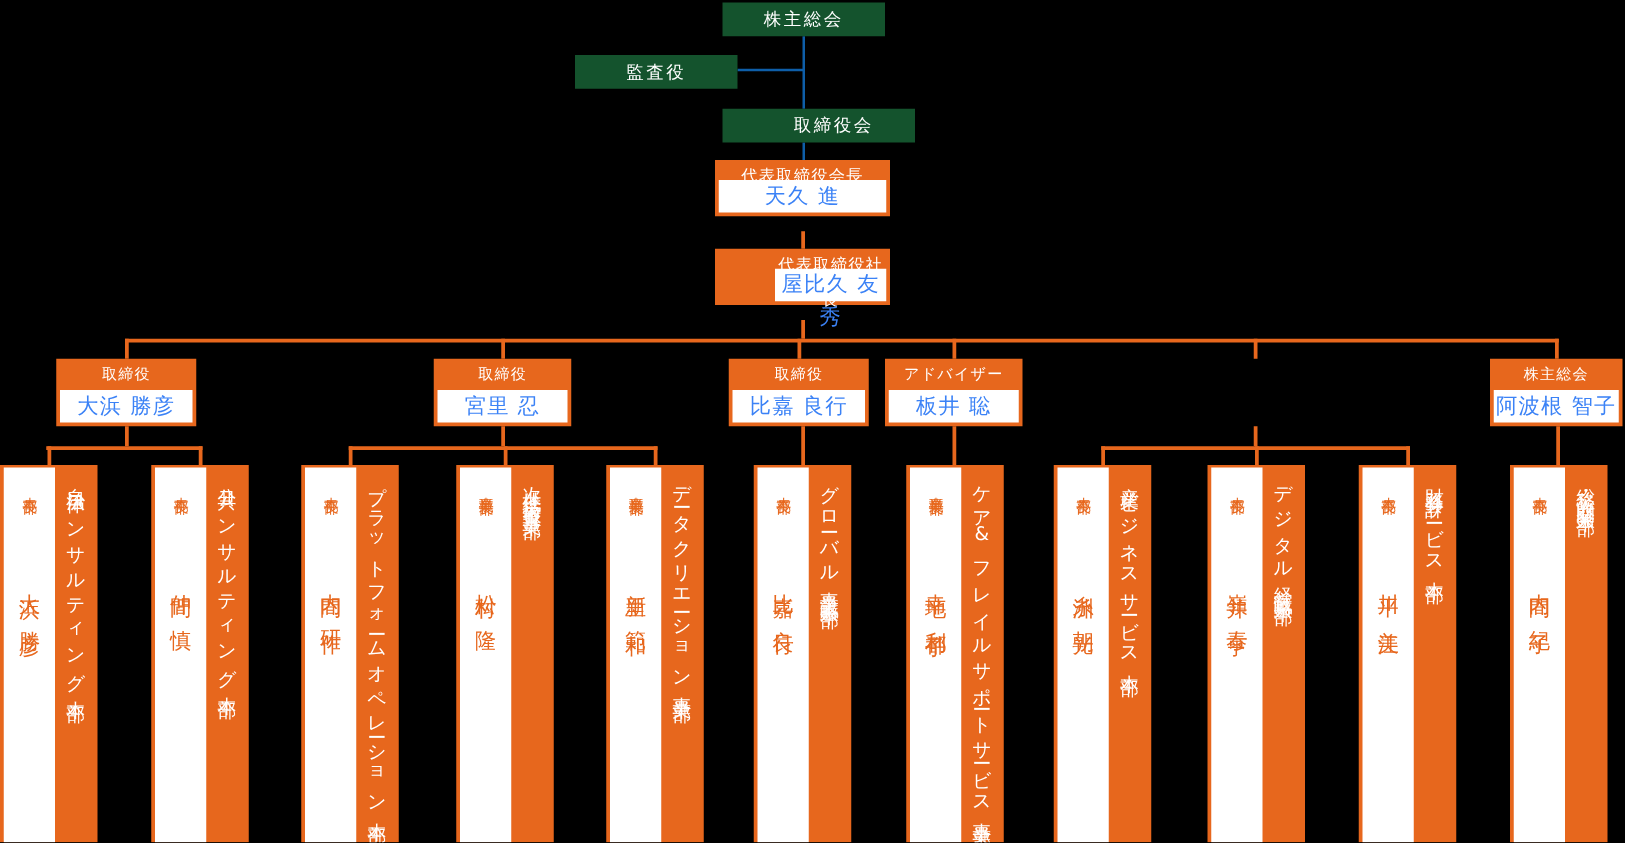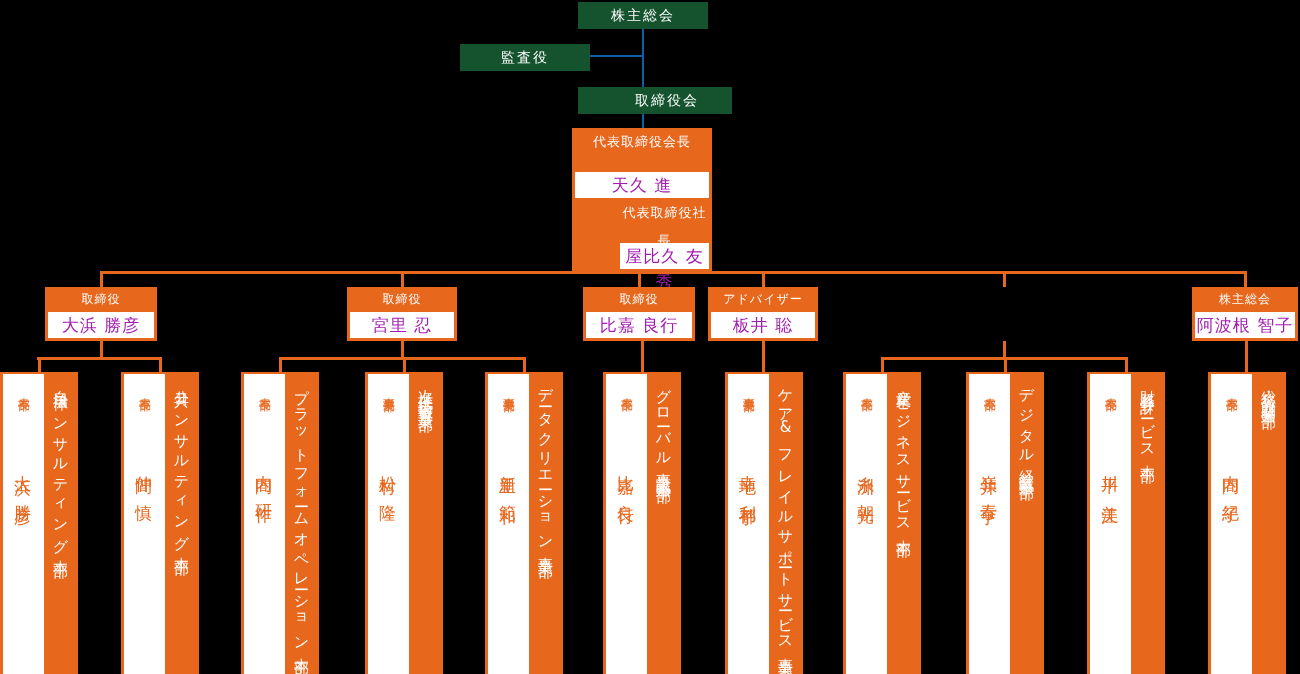--- a/index.html
+++ b/index.html
@@ -16,24 +16,24 @@
     display:flex;align-items:center;justify-content:center;
     font-size:14px;letter-spacing:2px;font-weight:500;
   }
   .node{
     position:absolute;background:#e7671d;box-sizing:border-box;padding:0 3px 3px;
   }
   .node .box-title{
     text-align:center;color:#fff;font-weight:500;letter-spacing:1px;
   }
   .node .box-name{
-    background:#fff;color:#a21caf;text-align:center;font-size:17px;
+    background:#fff;color:#3b82f6;text-align:center;font-size:17px;
     letter-spacing:1px;font-weight:500;
   }
-  .exec .box-title{height:44px;line-height:28px;font-size:13px;}
+  .exec .box-title{height:16px;line-height:28px;font-size:13px;}
   .exec .box-name{height:26px;line-height:26px;}
   .dir .box-title{height:25px;line-height:25px;font-size:12px;}
   .dir .box-name{height:26px;line-height:26px;}
 
   .unit{
     position:absolute;top:372px;width:78px;height:302px;background:#e7671d;
   }
   .unit-strip{
     position:absolute;left:3px;top:2px;bottom:0;width:41px;background:#fff;
   }

